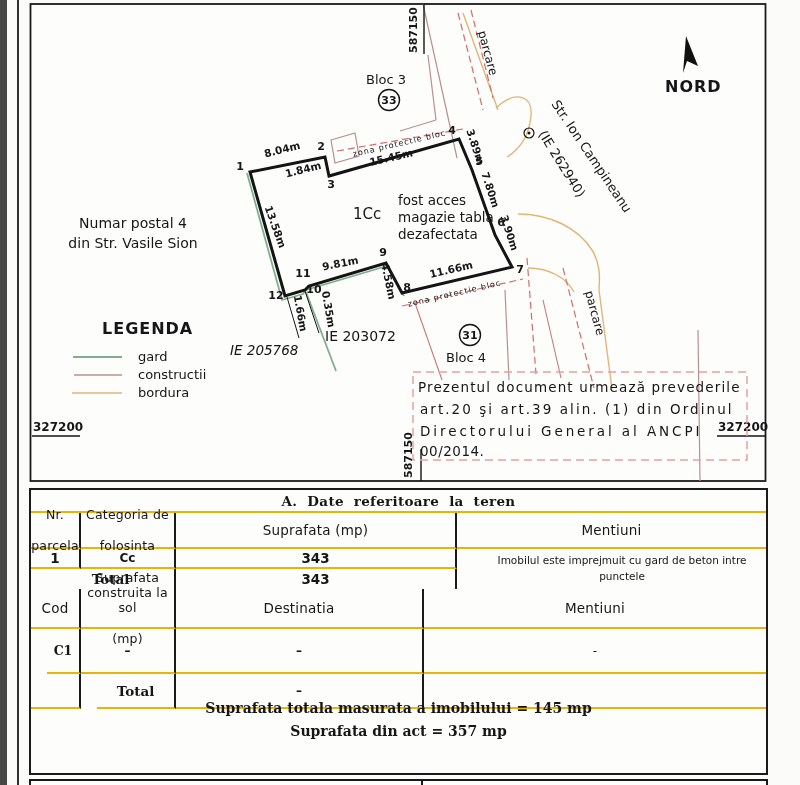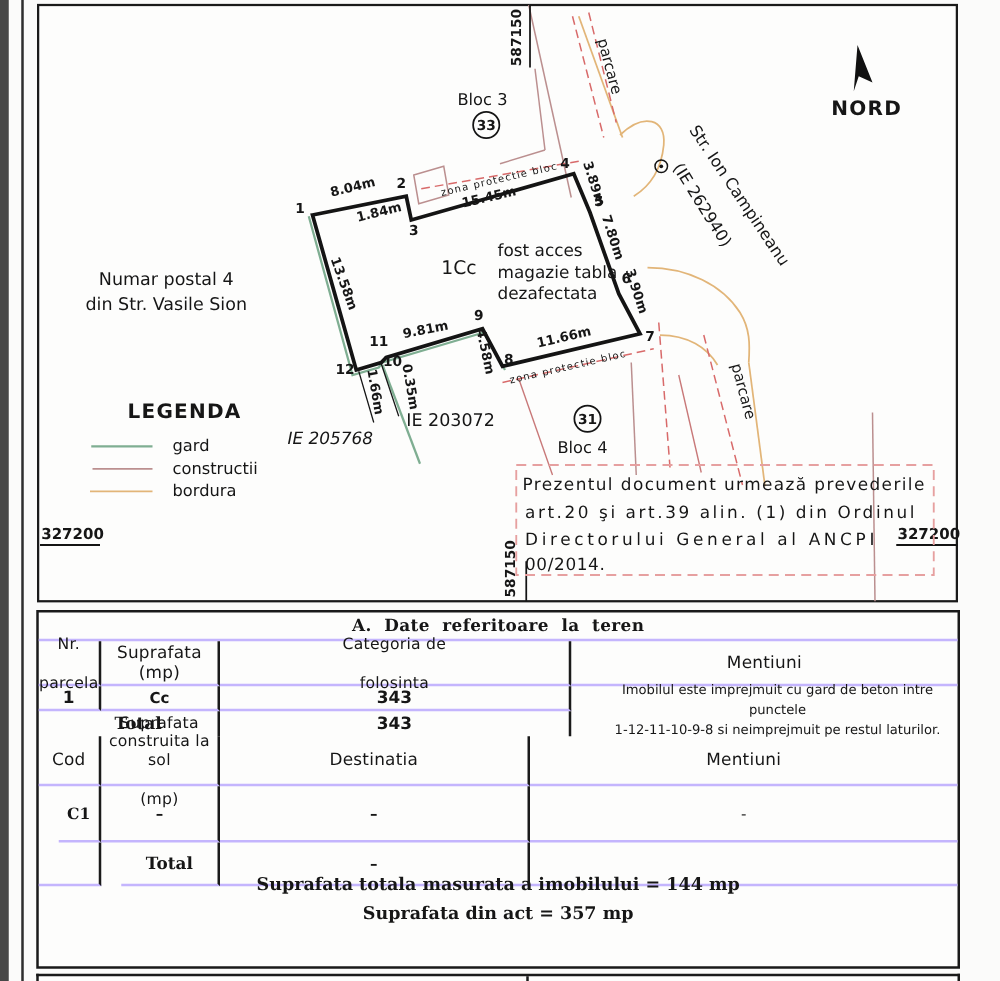--- a/index.html
+++ b/index.html
@@ -9,21 +9,21 @@
   }
   .scan-strip{position:absolute;left:0;top:0;width:7px;height:785px;background:#474747;}
   .scan-line{position:absolute;left:17px;top:0;width:2px;height:785px;background:#2e2e2e;}
   svg text{font-family:"DejaVu Sans",sans-serif;fill:#161616;}
   .tbl{position:absolute;left:29px;top:488px;width:739px;height:287px;
        border:2px solid #1a1a1a;box-sizing:border-box;background:#fdfdfc;}
   .grid-a{display:grid;grid-template-columns:50px 95px 281px 1fr;grid-template-rows:23px 36px 20px 20px;}
   .grid-b{display:grid;grid-template-columns:50px 95px 248px 1fr;grid-template-rows:40px 45px 35px 21px 47px;}
   .cell{display:flex;align-items:center;justify-content:center;text-align:center;box-sizing:border-box;}
   .br{border-right:2px solid #1a1a1a;}
-  .bb{border-bottom:2px solid #c4b5fd;}
+  .bb{border-bottom:2px solid #eab308;}
   .title-row{grid-column:1/5;font-family:"DejaVu Serif",serif;font-weight:bold;font-size:13.5px;word-spacing:5px;letter-spacing:.3px;}
   .hdr{font-size:12.5px;line-height:1.2;flex-direction:column;letter-spacing:.2px;gap:16px;}
   .hdr-big{font-size:13.5px;}
   .val{font-weight:bold;font-size:13.5px;}
   .val-sm{font-weight:bold;font-size:12px;}
   .serifb{font-family:"DejaVu Serif",serif;font-weight:bold;font-size:13.5px;margin-left:16px;}
   .ment{grid-column:4;grid-row:3/5;font-size:10.5px;line-height:1.5;flex-direction:column;margin-left:21px;}
   .ment-b{font-size:12px;}
   .summary{grid-column:1/5;flex-direction:column;font-family:"DejaVu Serif",serif;font-weight:bold;font-size:14px;line-height:1.62;}
   .partial-row{position:absolute;left:29px;top:779px;width:739px;height:8px;
@@ -183,33 +183,32 @@
 
 
 <div class="tbl">
   <div class="grid-a">
     <div class="cell title-row bb">A. Date referitoare la teren</div>
 
     <div class="cell hdr br bb">
       <span>Nr.</span>
       <span>parcela</span>
     </div>
-    <div class="cell hdr hdr-big br bb">Suprafata (mp)</div>
     <div class="cell hdr br bb">
       <span>Categoria de</span>
       <span>folosinta</span>
     </div>
+    <div class="cell hdr hdr-big br bb">Suprafata (mp)</div>
     <div class="cell hdr hdr-big bb">Mentiuni</div>
 
     <div class="cell val br bb">1</div>
     <div class="cell val-sm br bb">Cc</div>
     <div class="cell val br bb">343</div>
     <div class="cell ment">
       <span>Imobilul este imprejmuit cu gard de beton intre punctele</span>
-      <span>1-12-11-10-9-8 si neimprejmuit pe restul laturilor.</span>
     </div>
 
     <div class="cell serifb br" style="grid-column:1/3">Total</div>
     <div class="cell val br">343</div>
   </div>
 
   <div class="grid-b">
 
     <div class="cell hdr hdr-big br bb">Cod</div>
     <div class="cell hdr br bb">
@@ -223,21 +222,21 @@
     <div class="cell val-sm br bb">–</div>
     <div class="cell val-sm br bb">–</div>
     <div class="cell ment-b bb">-</div>
 
     <div class="cell br bb"></div>
     <div class="cell serifb br bb">Total</div>
     <div class="cell val-sm br bb">–</div>
     <div class="cell bb"></div>
 
     <div class="cell summary">
-      <span>Suprafata totala masurata a imobilului = 144 mp</span>
+      <span>Suprafata totala masurata a imobilului = 145 mp</span>
       <span>Suprafata din act = 357 mp</span>
     </div>
   </div>
 </div>
 
 <div class="partial-row">
   <div class="pr-div"></div>
 </div>
 
 

